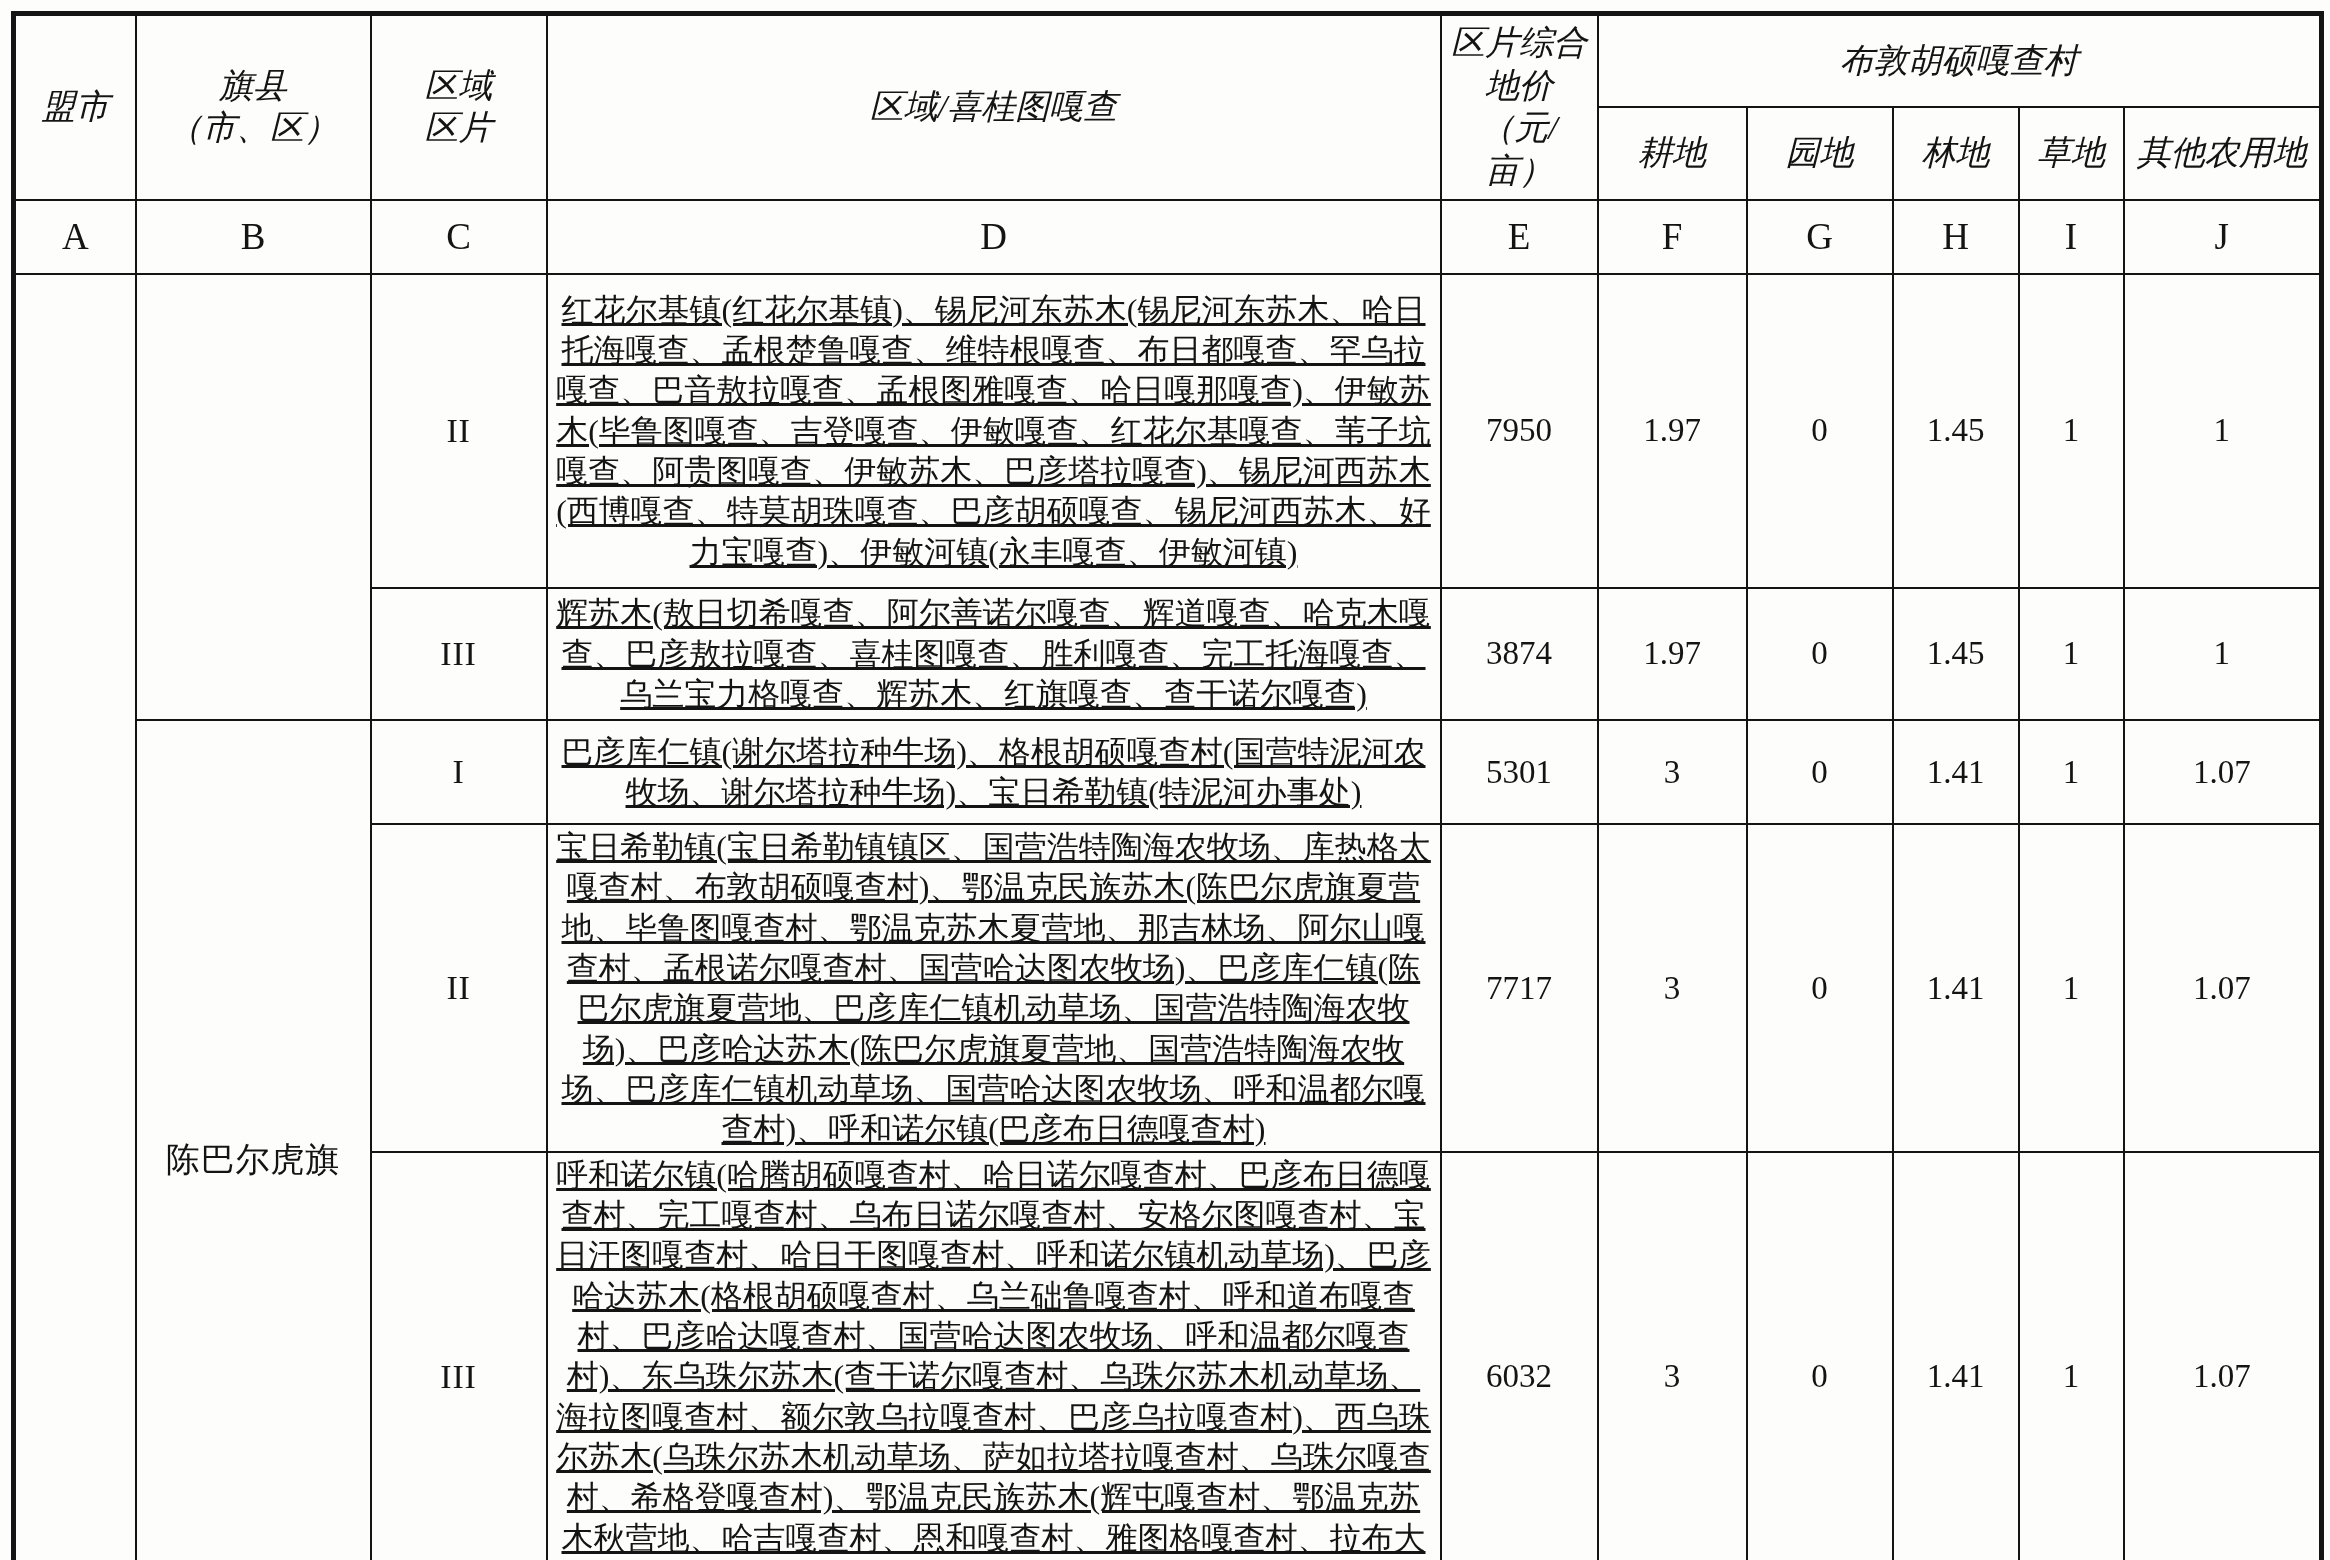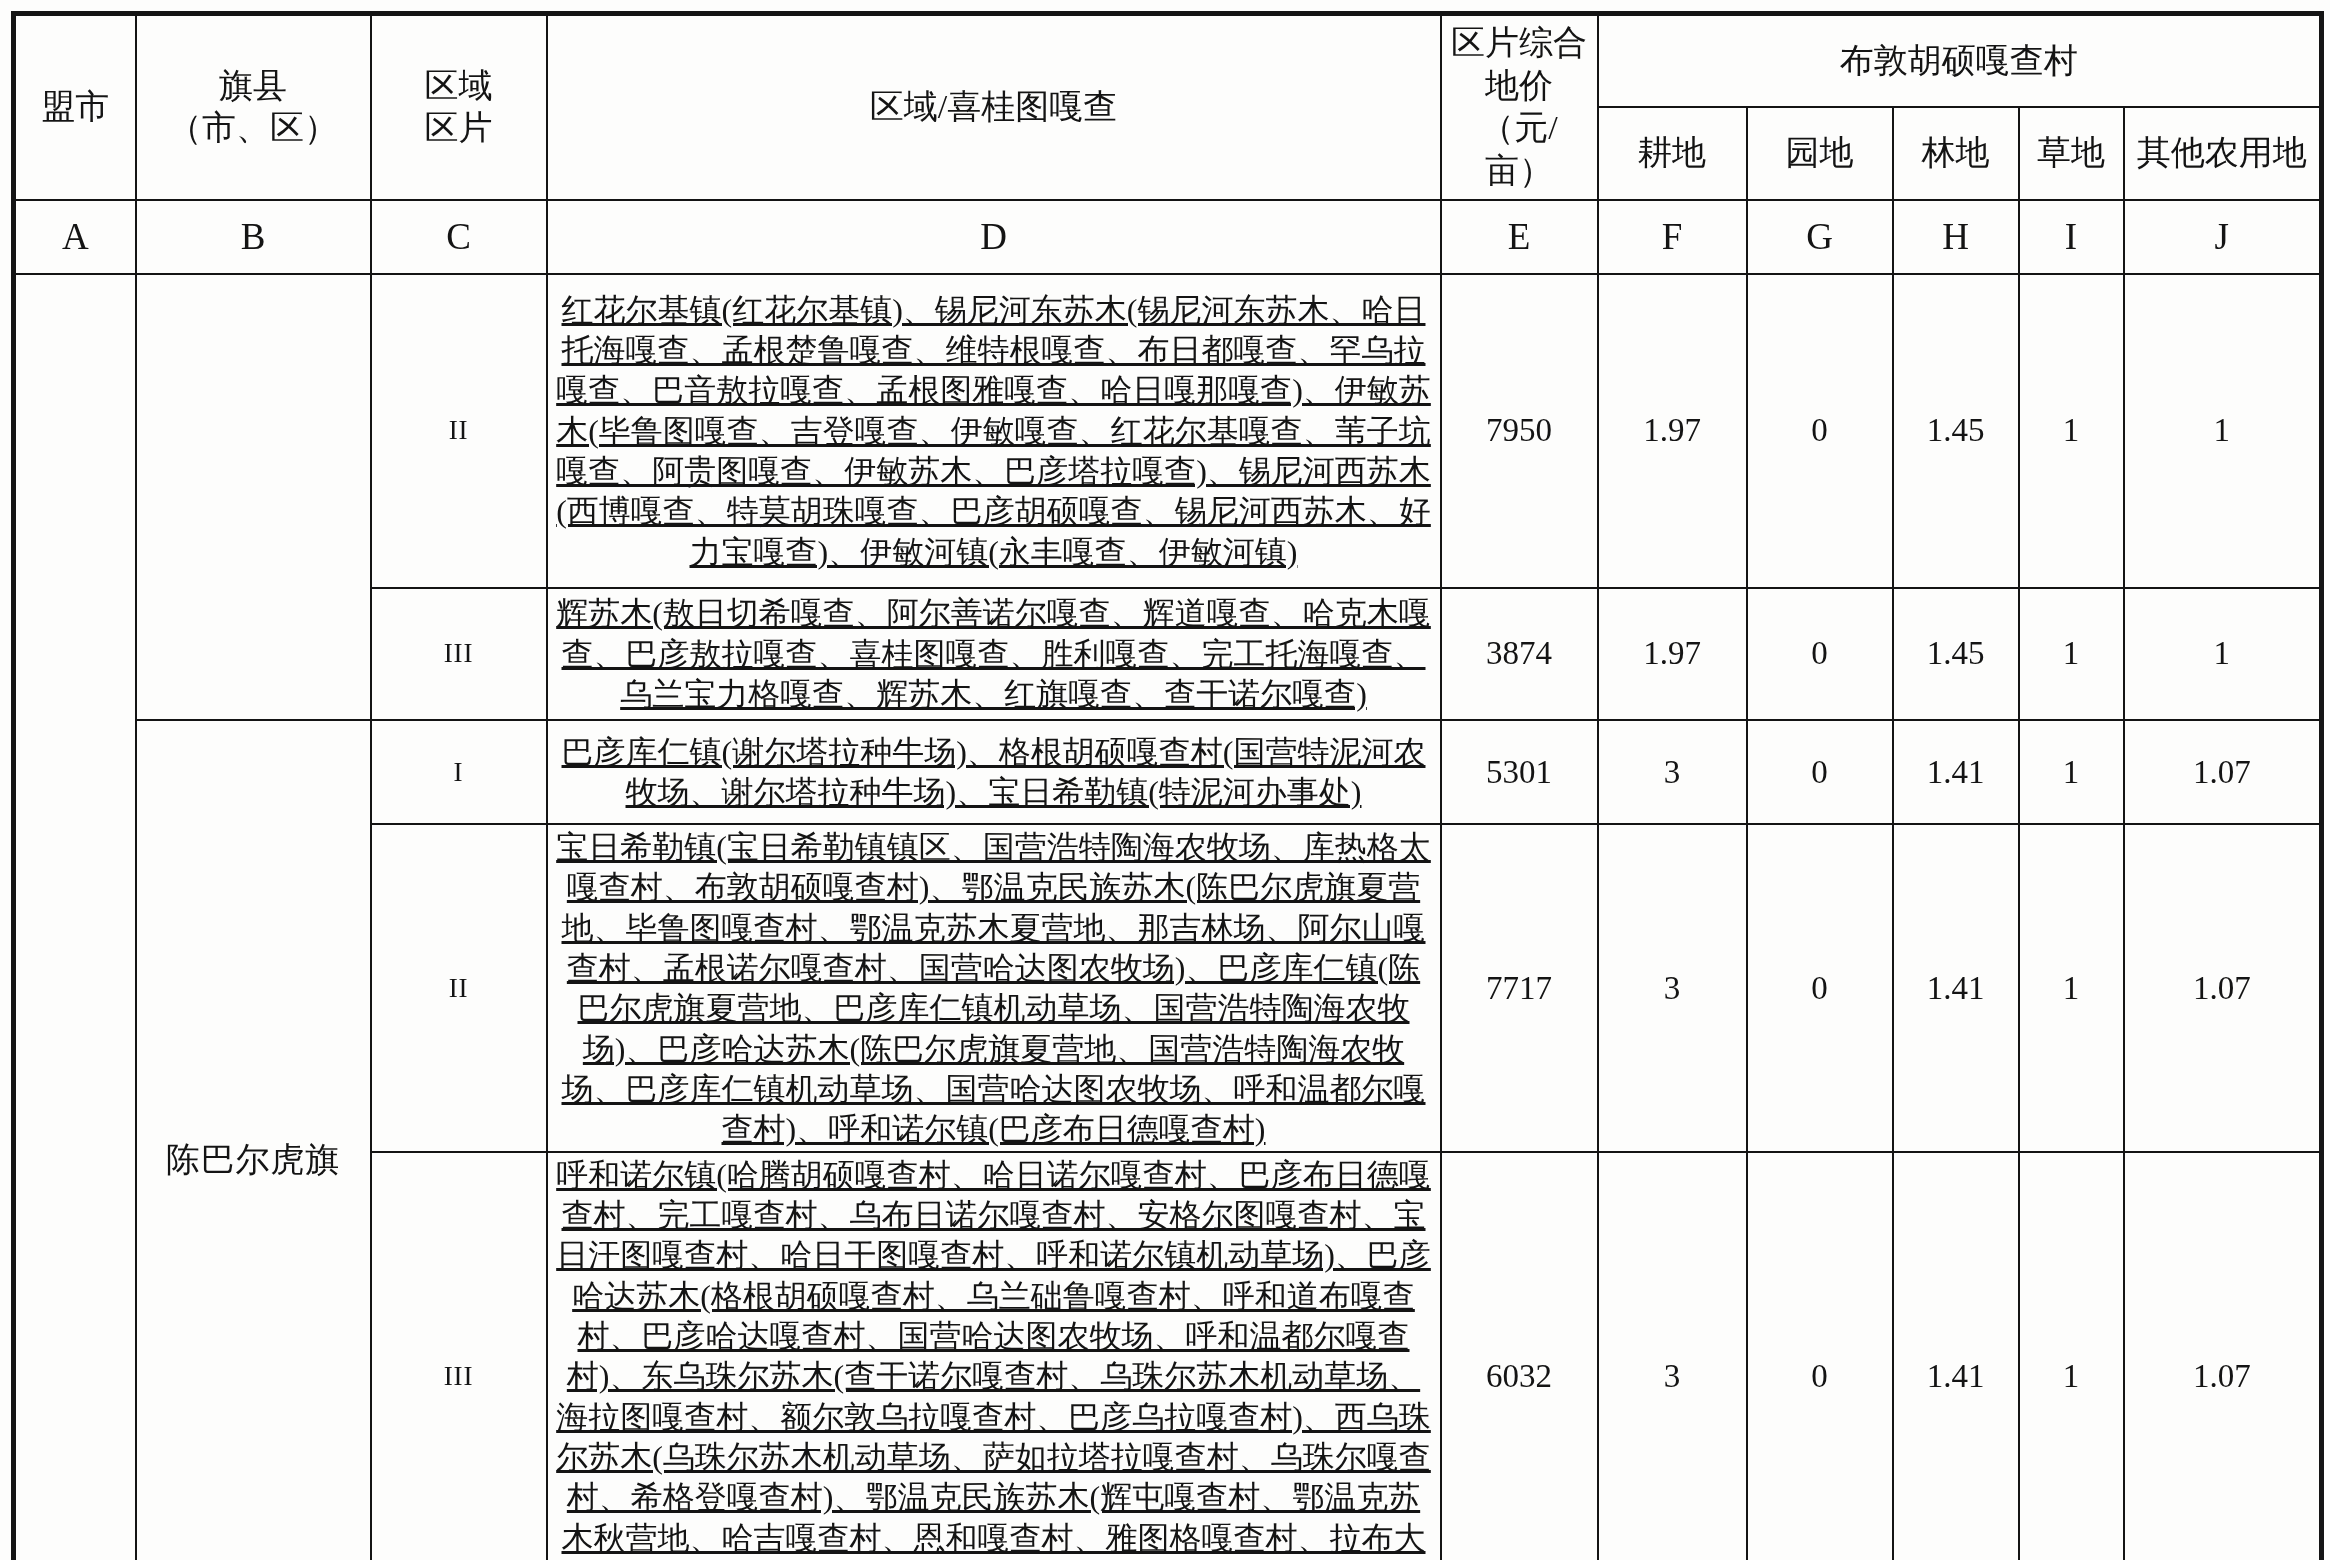--- a/index.html
+++ b/index.html
@@ -33,29 +33,30 @@
     text-align: center;
     font-weight: normal;
     overflow: hidden;
   }
   
   th.hdr {
     font-size: 34px;
     line-height: 1.25;
     white-space: pre-line;
     font-weight: 600;
+    font-style: italic;
   }
   td.letter {
     font-size: 37px;
     font-weight: 600;
     height: 69px;
   }
   
   td.zone {
-    font-size: 27px;
+    font-size: 34px;
     letter-spacing: 0.8px;
   }
   td.desc {
     font-size: 32px;
     line-height: 1.26;
     text-align: justify;
     vertical-align: middle;
     padding: 5px 8.4px 5px 8.4px;
     text-decoration: underline;
   }

